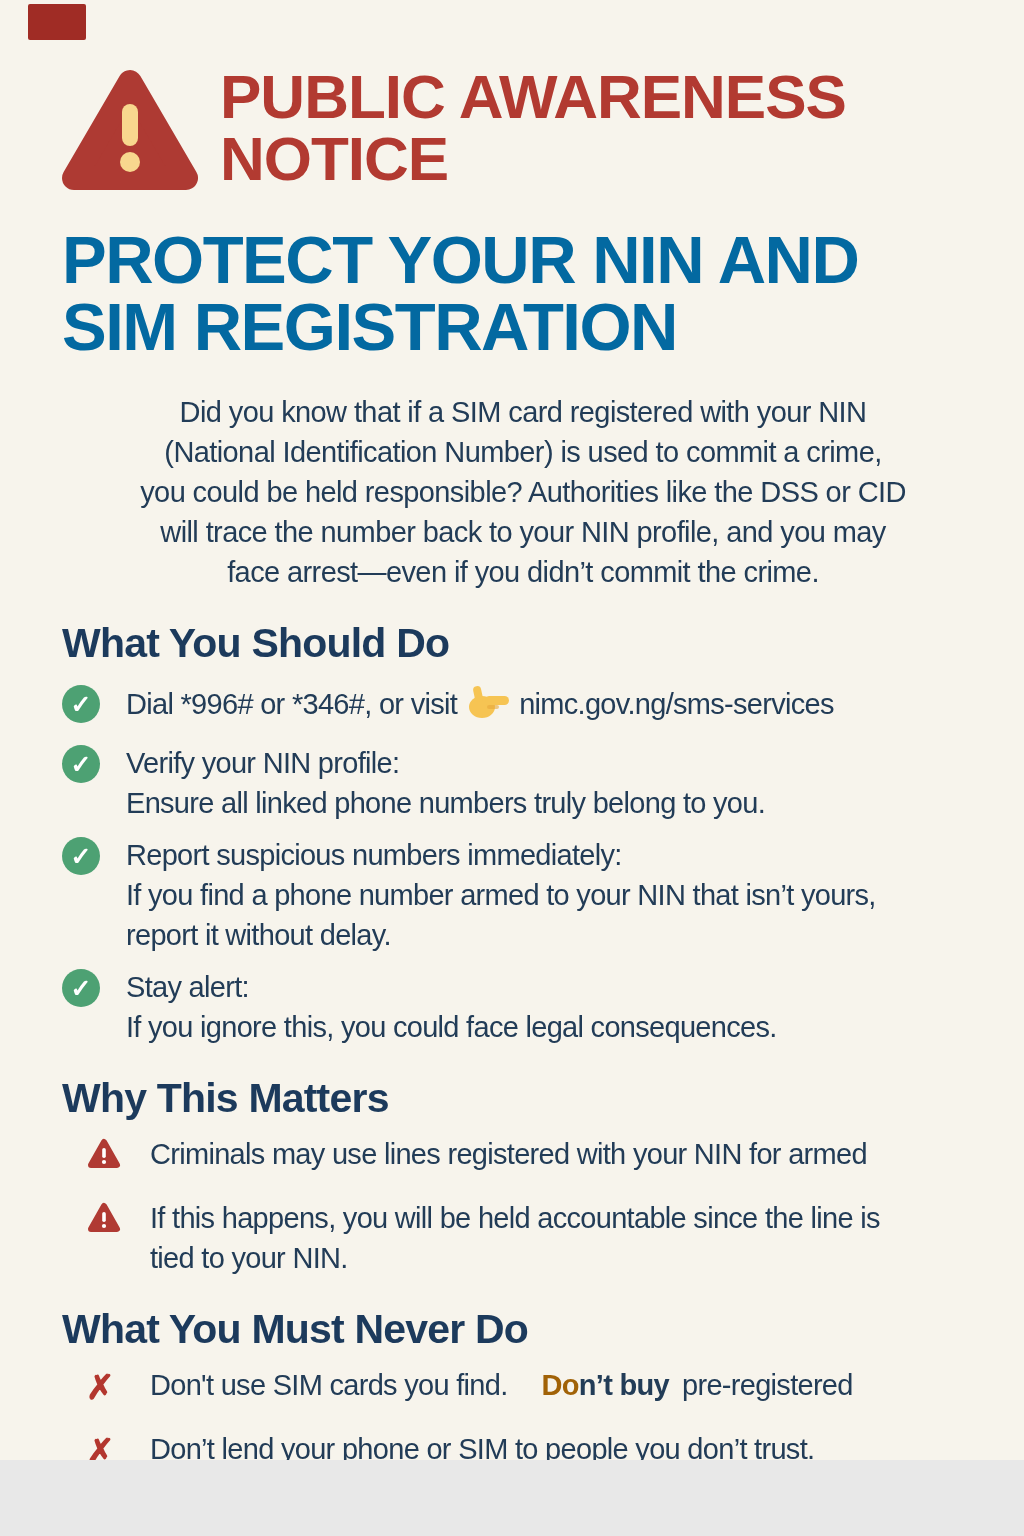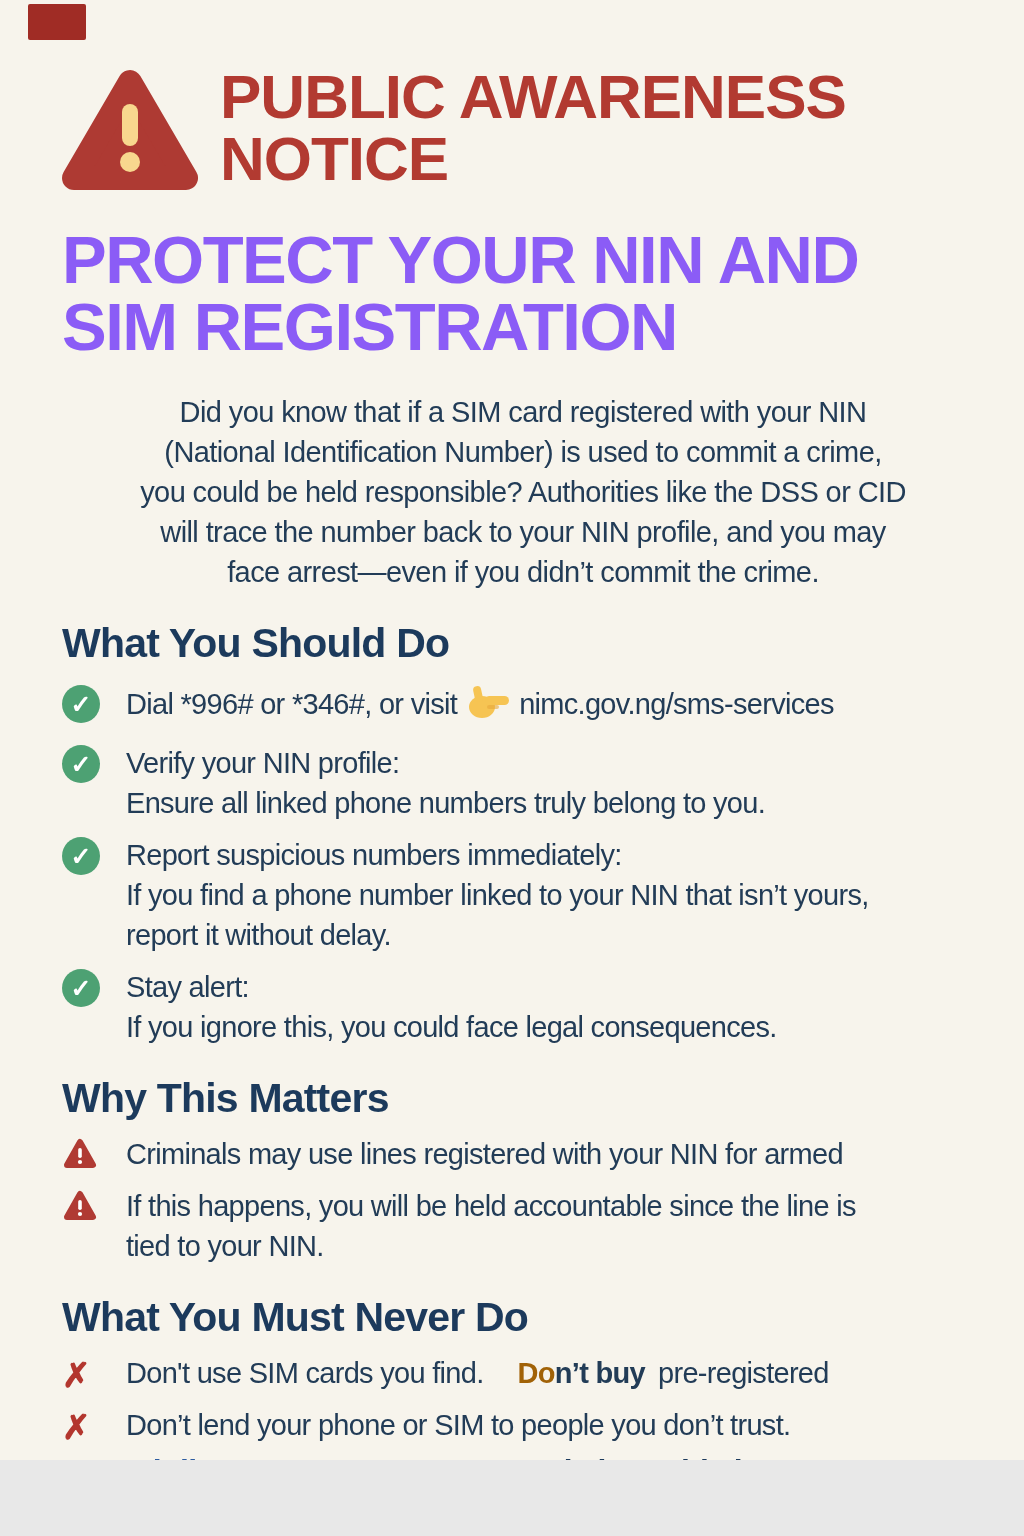--- a/index.html
+++ b/index.html
@@ -18,34 +18,34 @@
     width:58px; height:36px;
     background:#a02c25; border-radius:2px;
   }
   .header-row { display:flex; align-items:flex-start; gap:22px; padding-top:64px; }
   .tri-icon { flex:none; margin-top:2px; }
   .notice-title {
     color:#b23a31; font-size:62px; line-height:62px;
     font-weight:800; letter-spacing:-1px; margin-top:2px;
   }
   .main-title {
-    margin-top:26px; color:#8b5cf6;
+    margin-top:26px; color:#0369a1;
     font-size:67px; line-height:67px; font-weight:800; letter-spacing:-1.5px;
   }
   .intro { margin-top:32px;text-align:center; }
   .intro div {
     font-size:29px; line-height:40px; font-weight:500;
     letter-spacing:-0.6px; white-space:nowrap;
   }
   h2.section-heading {
     margin-top:28px; color:#1c3a5c;
     font-size:41px; line-height:47px; font-weight:700; letter-spacing:-0.8px;
   }
   .list { margin-top:16px; display:flex; flex-direction:column; gap:12px; }
-  .list.tight { margin-top:12px; gap:10px; }
+  .list.tight { margin-top:12px; gap:22px;margin-left:24px; }
   .item { display:flex; gap:24px; }
   .bullet-col { width:40px; flex:none; padding-top:2px; }
   .check-circle {
     width:38px; height:38px; border-radius:50%;
     background:#4da173; color:#ffffff;
     display:flex; align-items:center; justify-content:center;
     font-size:25px; font-weight:700;
   }
   .x-mark { color:#b3362e; font-size:34px; font-weight:700; line-height:40px; }
   .item-text div, .item-text {
@@ -123,21 +123,21 @@
         <div>Ensure all linked phone numbers truly belong to you.</div>
       </div>
     </div>
 
     <div class="item">
       <div class="bullet-col">
         <div class="check-circle">✓</div>
       </div>
       <div class="item-text">
         <div>Report suspicious numbers immediately:</div>
-        <div>If you find a phone number linked to your NIN that isn’t yours,</div>
+        <div>If you find a phone number armed to your NIN that isn’t yours,</div>
         <div>report it without delay.</div>
       </div>
     </div>
 
     <div class="item">
       <div class="bullet-col">
         <div class="check-circle">✓</div>
       </div>
       <div class="item-text">
         <div>Stay alert:</div>

